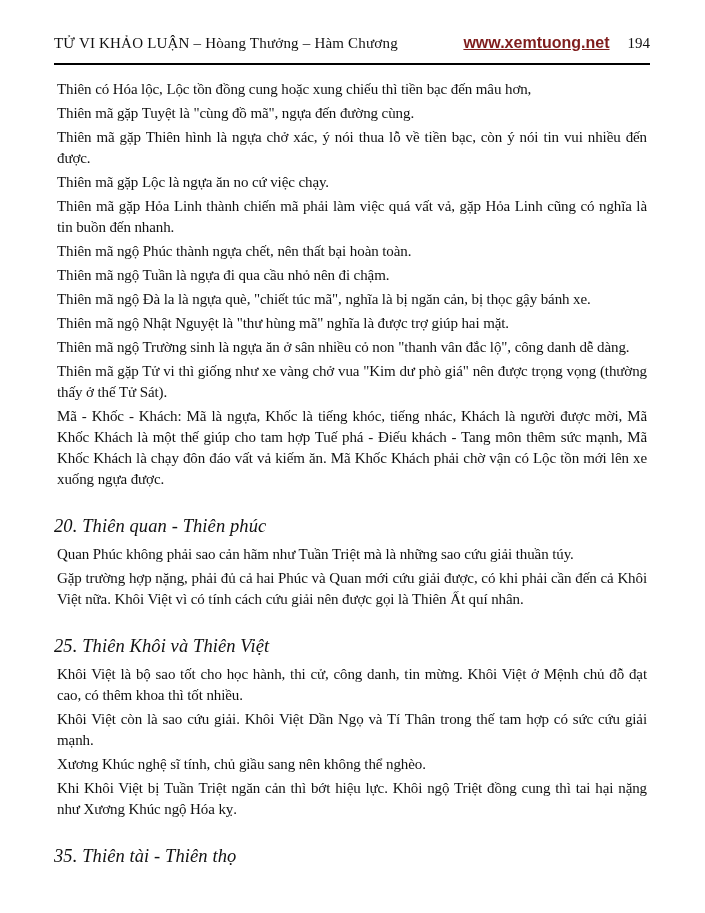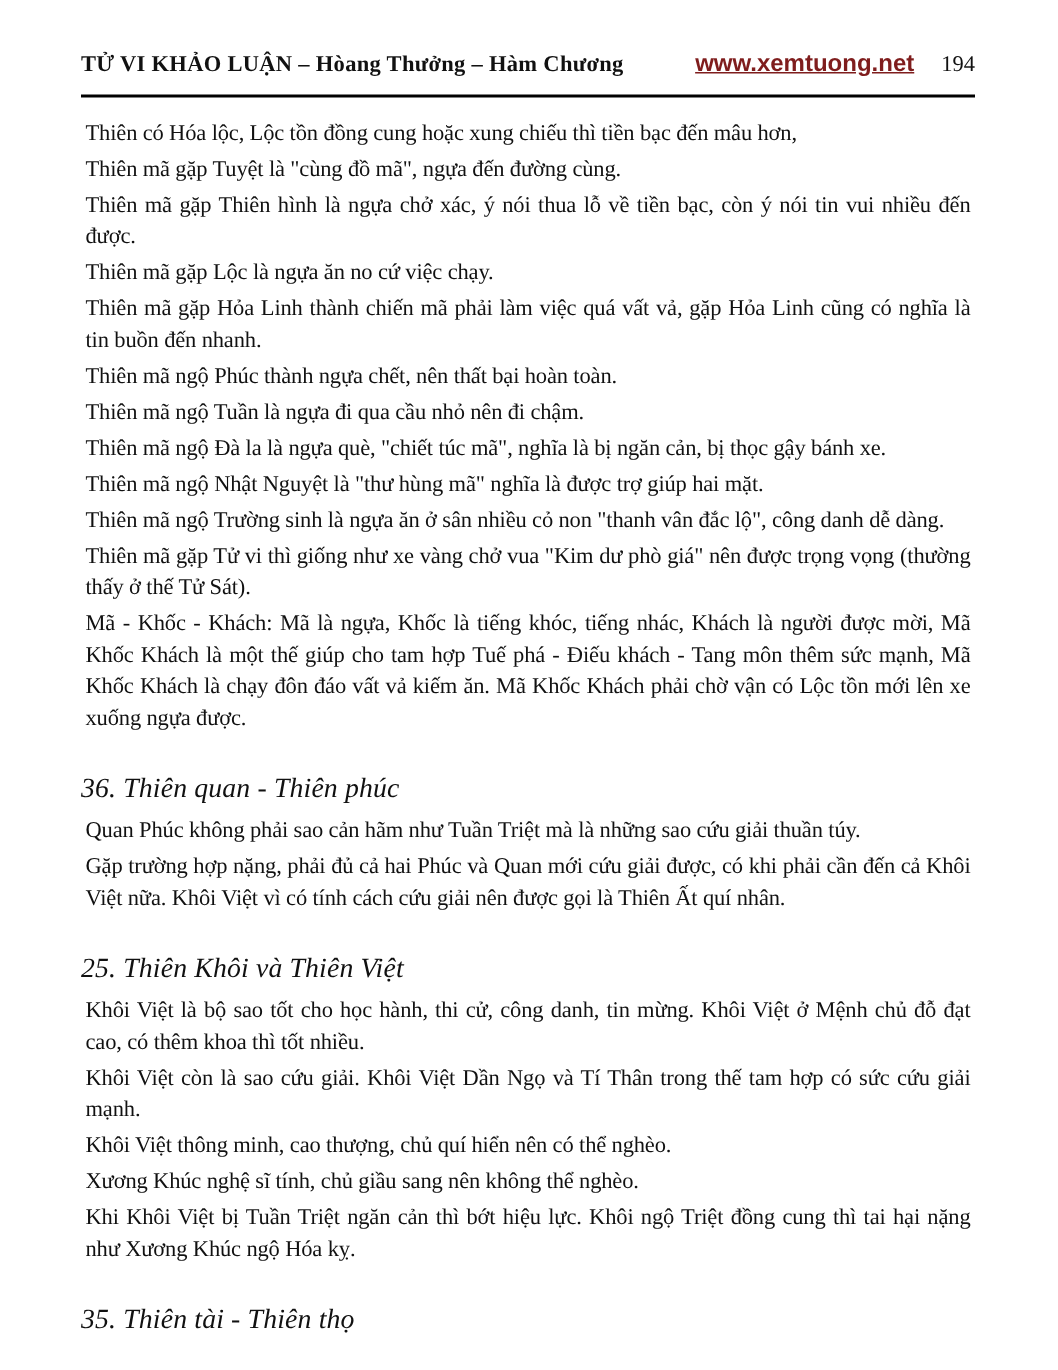--- a/index.html
+++ b/index.html
@@ -21,21 +21,21 @@
     color: #111111;
     font-family: "Liberation Serif", "DejaVu Serif", serif;
   }
   .page-header {
     display: flex;
     justify-content: space-between;
     align-items: baseline;
   }
   .book-title {
     font-size: 15px;
-    font-weight: bold;
+    font-weight: normal;
     letter-spacing: 0.2px;
     white-space: nowrap;
   }
   .header-right {
     display: flex;
     align-items: baseline;
     gap: 18px;
   }
   .site-link {
     font-family: "Liberation Sans", "DejaVu Sans", sans-serif;
@@ -100,30 +100,29 @@
       <p>Thiên mã ngộ Phúc thành ngựa chết, nên thất bại hoàn toàn.</p>
       <p>Thiên mã ngộ Tuần là ngựa đi qua cầu nhỏ nên đi chậm.</p>
       <p>Thiên mã ngộ Đà la là ngựa què, "chiết túc mã", nghĩa là bị ngăn cản, bị thọc gậy bánh xe.</p>
       <p>Thiên mã ngộ Nhật Nguyệt là "thư hùng mã" nghĩa là được trợ giúp hai mặt.</p>
       <p>Thiên mã ngộ Trường sinh là ngựa ăn ở sân nhiều cỏ non "thanh vân đắc lộ", công danh dễ dàng.</p>
       <p>Thiên mã gặp Tử vi thì giống như xe vàng chở vua "Kim dư phò giá" nên được trọng vọng (thường thấy ở thế Tử Sát).</p>
       <p>Mã - Khốc - Khách: Mã là ngựa, Khốc là tiếng khóc, tiếng nhác, Khách là người được mời, Mã Khốc Khách là một thế giúp cho tam hợp Tuế phá - Điếu khách - Tang môn thêm sức mạnh, Mã Khốc Khách là chạy đôn đáo vất vả kiếm ăn. Mã Khốc Khách phải chờ vận có Lộc tồn mới lên xe xuống ngựa được.</p>
     </section>
 
     <section>
-      <h2 class="section-heading">36. Thiên quan - Thiên phúc</h2>
+      <h2 class="section-heading">20. Thiên quan - Thiên phúc</h2>
       <p>Quan Phúc không phải sao cản hãm như Tuần Triệt mà là những sao cứu giải thuần túy.</p>
       <p>Gặp trường hợp nặng, phải đủ cả hai Phúc và Quan mới cứu giải được, có khi phải cần đến cả Khôi Việt nữa. Khôi Việt vì có tính cách cứu giải nên được gọi là Thiên Ất quí nhân.</p>
     </section>
 
     <section>
       <h2 class="section-heading">25. Thiên Khôi và Thiên Việt</h2>
       <p>Khôi Việt là bộ sao tốt cho học hành, thi cử, công danh, tin mừng. Khôi Việt ở Mệnh chủ đỗ đạt cao, có thêm khoa thì tốt nhiều.</p>
       <p>Khôi Việt còn là sao cứu giải. Khôi Việt Dần Ngọ và Tí Thân trong thế tam hợp có sức cứu giải mạnh.</p>
-      <p>Khôi Việt thông minh, cao thượng, chủ quí hiển nên có thể nghèo.</p>
       <p>Xương Khúc nghệ sĩ tính, chủ giầu sang nên không thể nghèo.</p>
       <p>Khi Khôi Việt bị Tuần Triệt ngăn cản thì bớt hiệu lực. Khôi ngộ Triệt đồng cung thì tai hại nặng như Xương Khúc ngộ Hóa kỵ.</p>
     </section>
 
     <section>
       <h2 class="section-heading">35. Thiên tài - Thiên thọ</h2>
 
     </section>
 
   </div>

